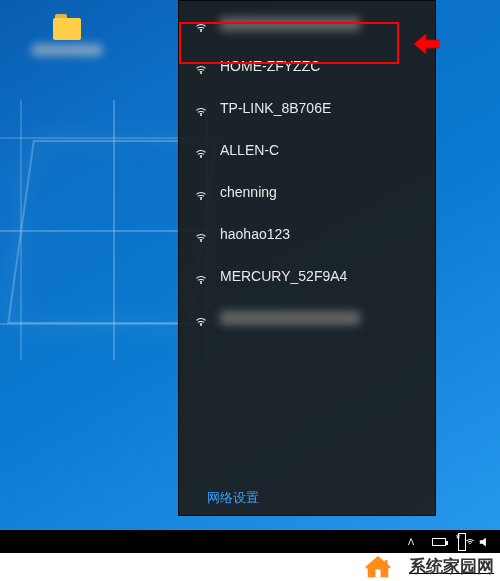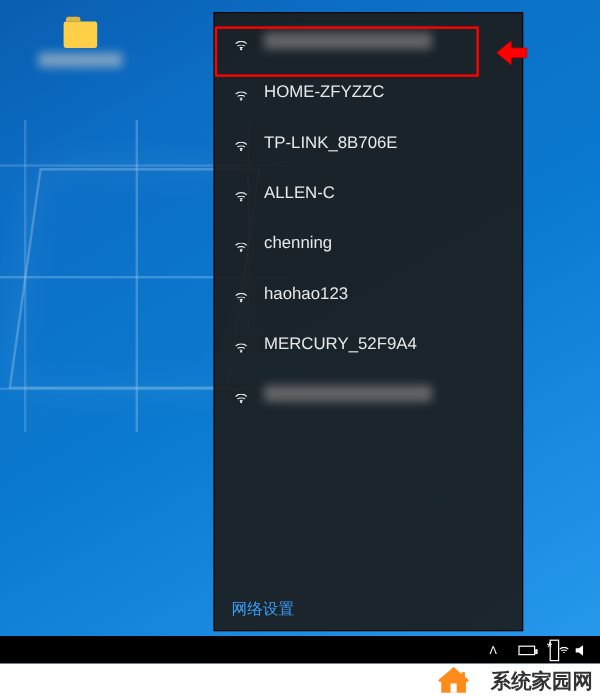--- a/index.html
+++ b/index.html
@@ -71,21 +71,21 @@
     background: rgba(200,200,200,0.6);
     height: 12px;
     width: 70px;
     margin: 0 auto;
     border-radius: 2px;
   }
 
   
   .flyout {
     position: absolute;
-    left: 178px; top: 10px;
+    left: 178px; top: 0;
     width: 258px; height: 516px;
     background: rgba(28,28,28,0.92);
     border: 1px solid rgba(0,0,0,0.8);
     color: #fff;
     display: flex;
     flex-direction: column;
   }
   .net-list {
     flex: 1 1 auto;
     overflow: hidden;
@@ -122,21 +122,21 @@
     position: absolute; left: 50%; bottom: -1px; transform: translateX(-50%);
     width: 2px; height: 2px; background: #e9e9e9; border-radius: 1px;
   }
   .net-item .ssid.blurred {
     filter: blur(4px);
     background: rgba(130,130,130,0.7);
     height: 14px; width: 140px;
     border-radius: 2px;
   }
   .settings-link {
-    padding: 2px 14px 8px;
+    padding: 2px 28px 8px;
     font-size: 13px;
     color: #3aa0ff;
   }
   .tiles {
     display: flex;
     height: 60px;
     border-top: 1px solid rgba(80,80,80,0.6);
   }
   .tile {
     width: 68px; height: 60px;
@@ -214,23 +214,24 @@
     left: 0; bottom: 0;
     width: 500px; height: 28px;
     background: #fff;
     display: flex;
     align-items: center;
     justify-content: space-between;
     padding: 0 6px 0 0;
   }
   .wm-logo {
     display: flex;
-    align-items: center;
+    align-items: flex-start;
     margin-left: auto;
     gap: 16px;
+    text-decoration: underline;
   }
   .wm-logo .house {
     width: 30px; height: 24px;
     position: relative;
   }
   .wm-text {
     color: #333;
     font-size: 17px;
     font-weight: 700;
   }

